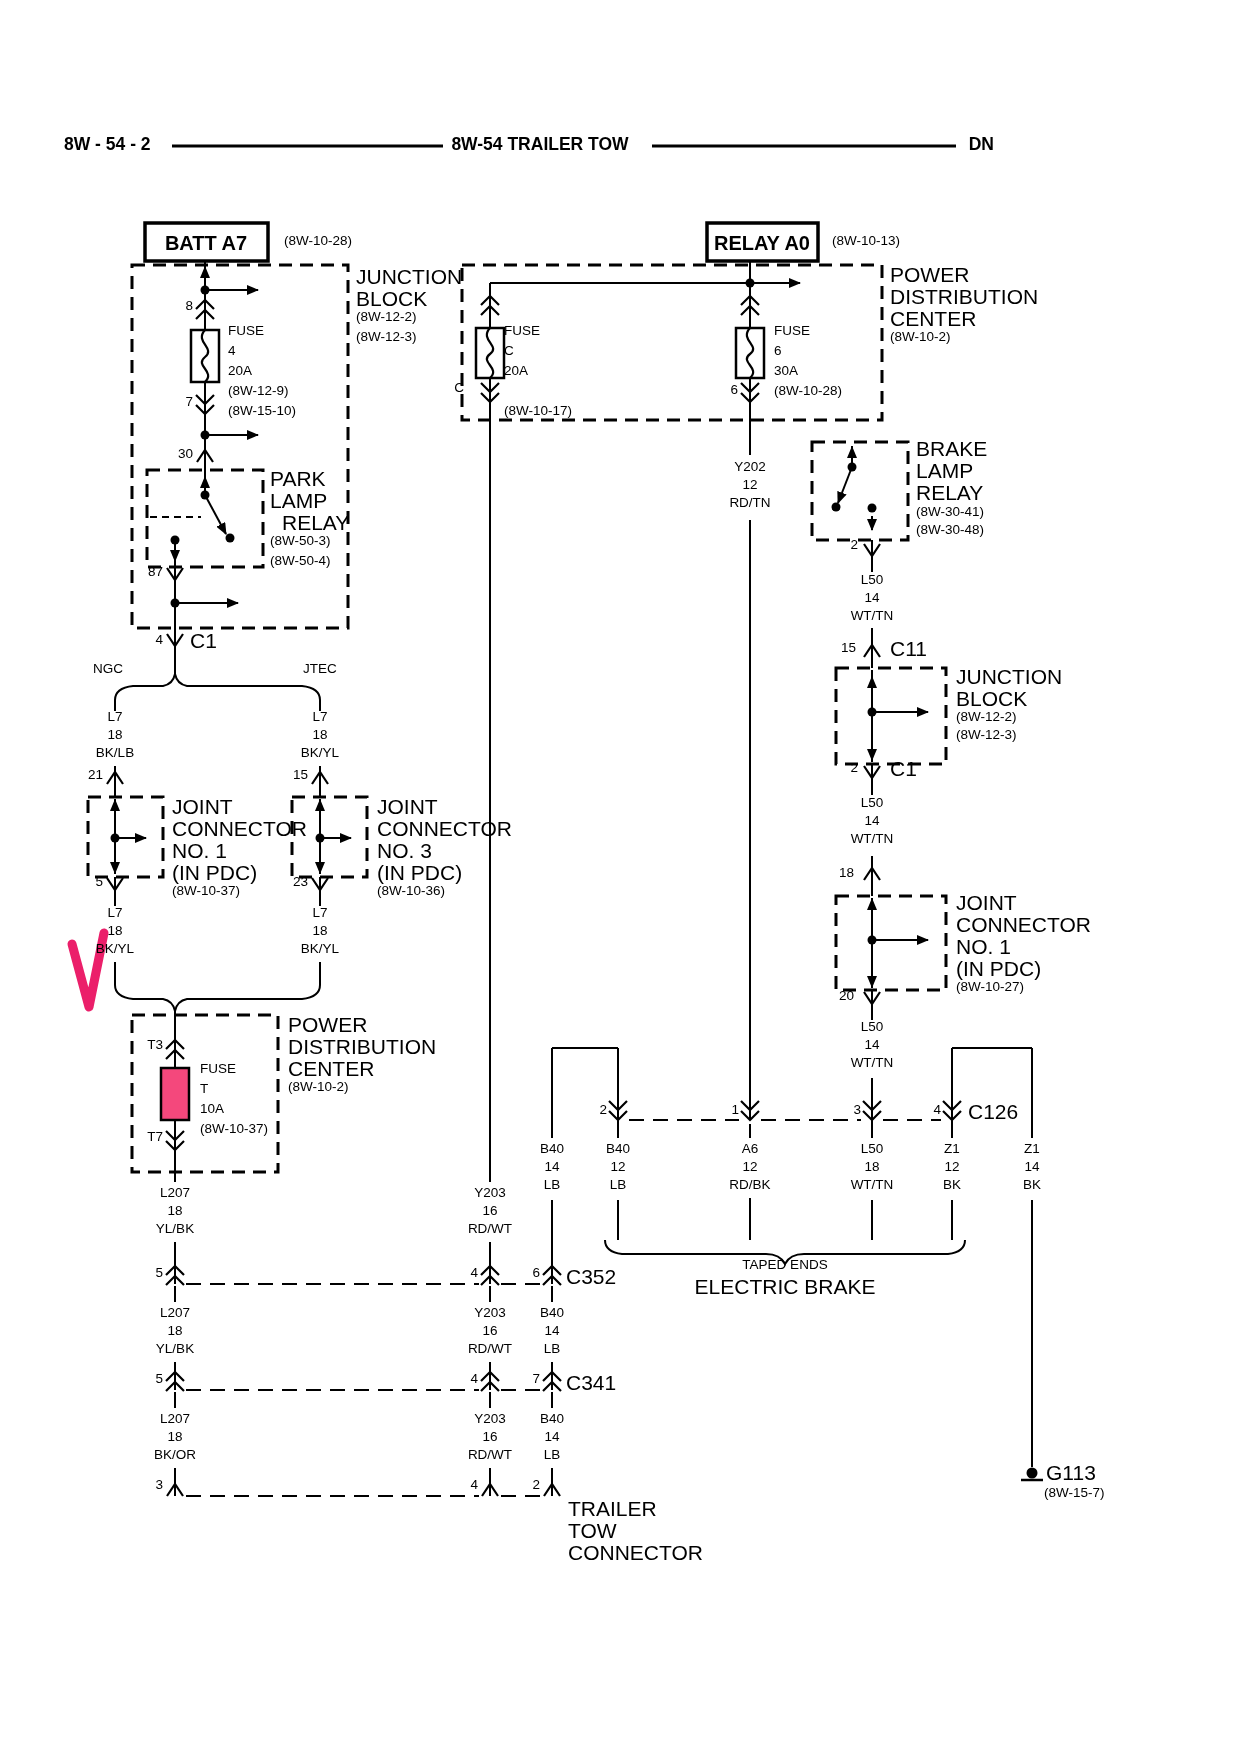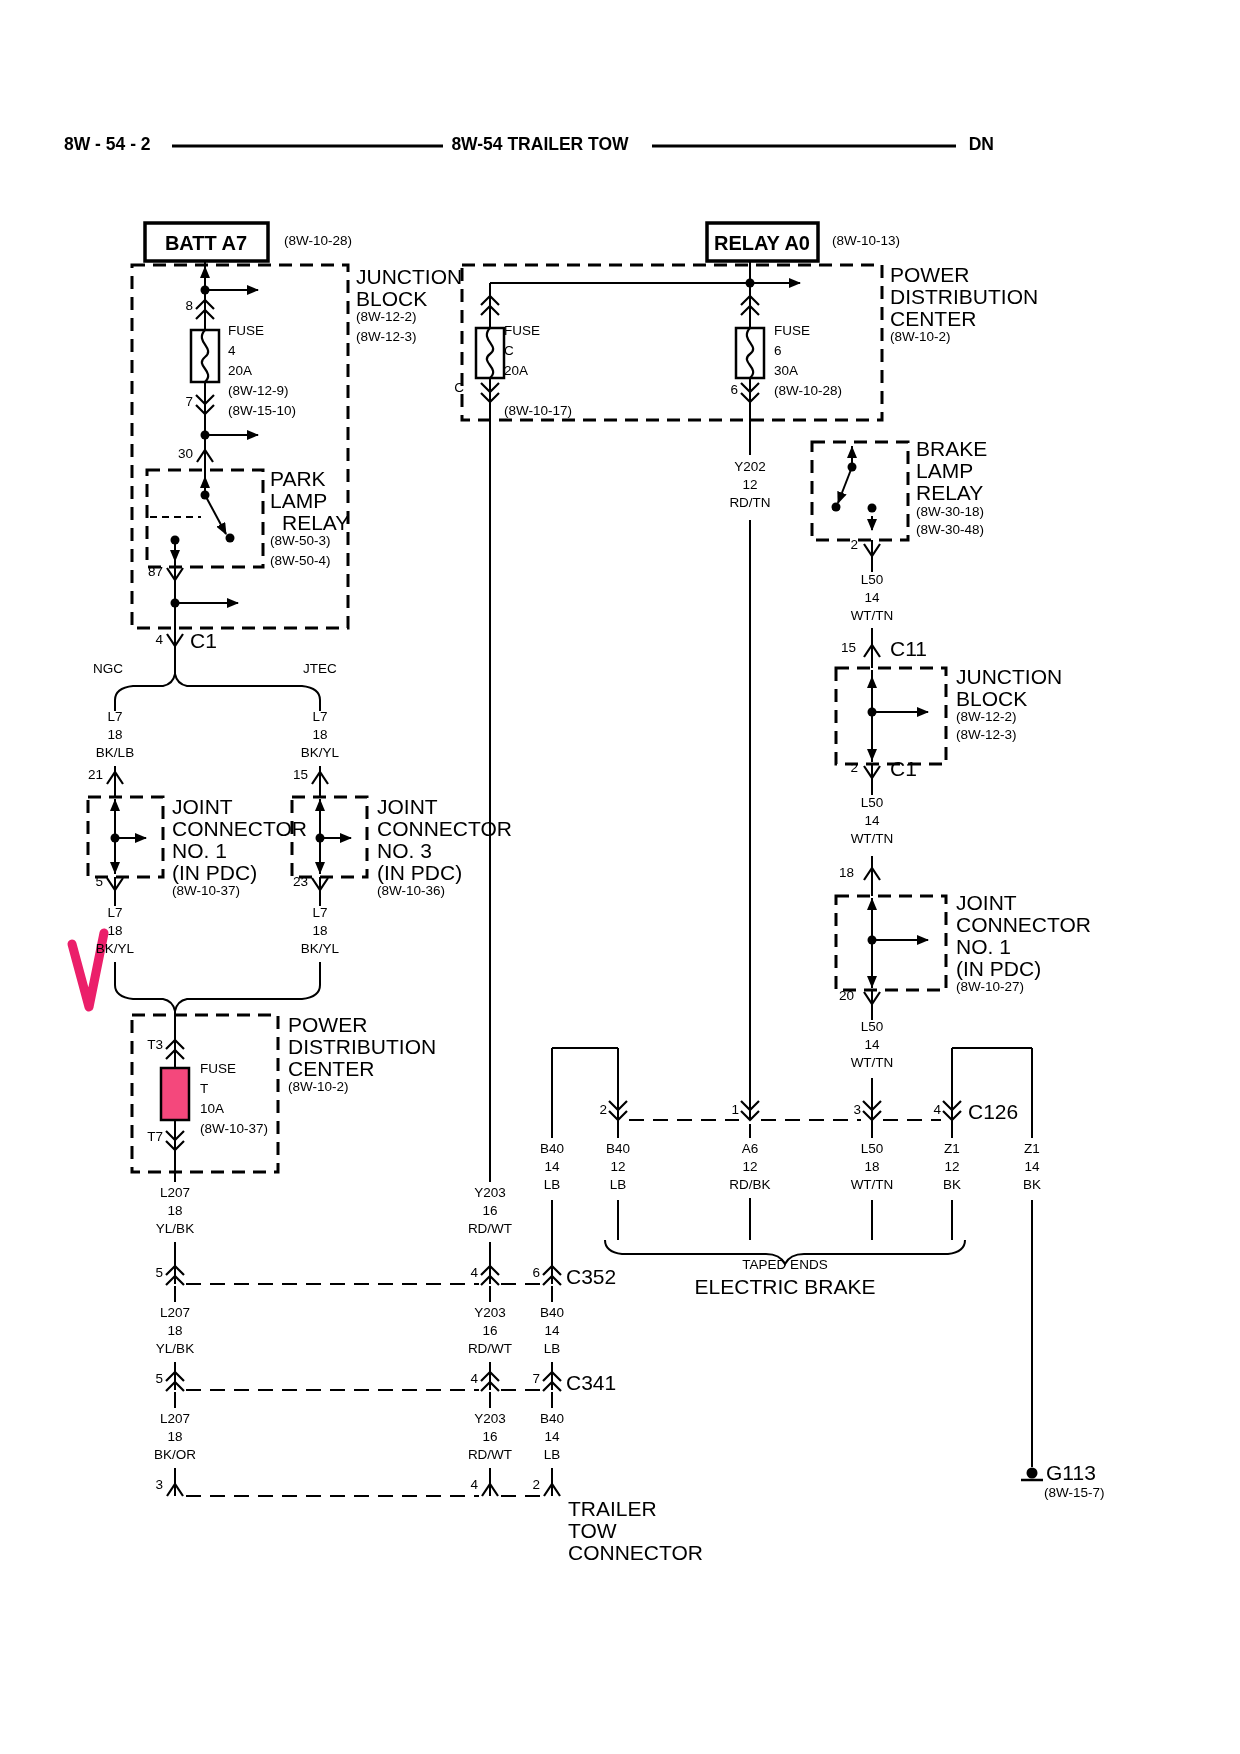--- a/index.html
+++ b/index.html
@@ -258,21 +258,21 @@
 <span class="L" style="left:774px;top:384px">(8W-10-28)</span>
 <span class="L R" style="left:738px;top:383px">6</span>
 
 <span class="L C" style="left:750px;top:460px">Y202</span>
 <span class="L C" style="left:750px;top:478px">12</span>
 <span class="L C" style="left:750px;top:496px">RD/TN</span>
 
 <span class="L B" style="left:916px;top:438px">BRAKE</span>
 <span class="L B" style="left:916px;top:460px">LAMP</span>
 <span class="L B" style="left:916px;top:482px">RELAY</span>
-<span class="L" style="left:916px;top:505px">(8W-30-18)</span>
+<span class="L" style="left:916px;top:505px">(8W-30-41)</span>
 <span class="L" style="left:916px;top:523px">(8W-30-48)</span>
 <span class="L R" style="left:858px;top:538px">2</span>
 
 <span class="L C" style="left:872px;top:573px">L50</span>
 <span class="L C" style="left:872px;top:591px">14</span>
 <span class="L C" style="left:872px;top:609px">WT/TN</span>
 
 <span class="L R" style="left:856px;top:641px">15</span>
 <span class="L B" style="left:890px;top:638px">C11</span>
 

